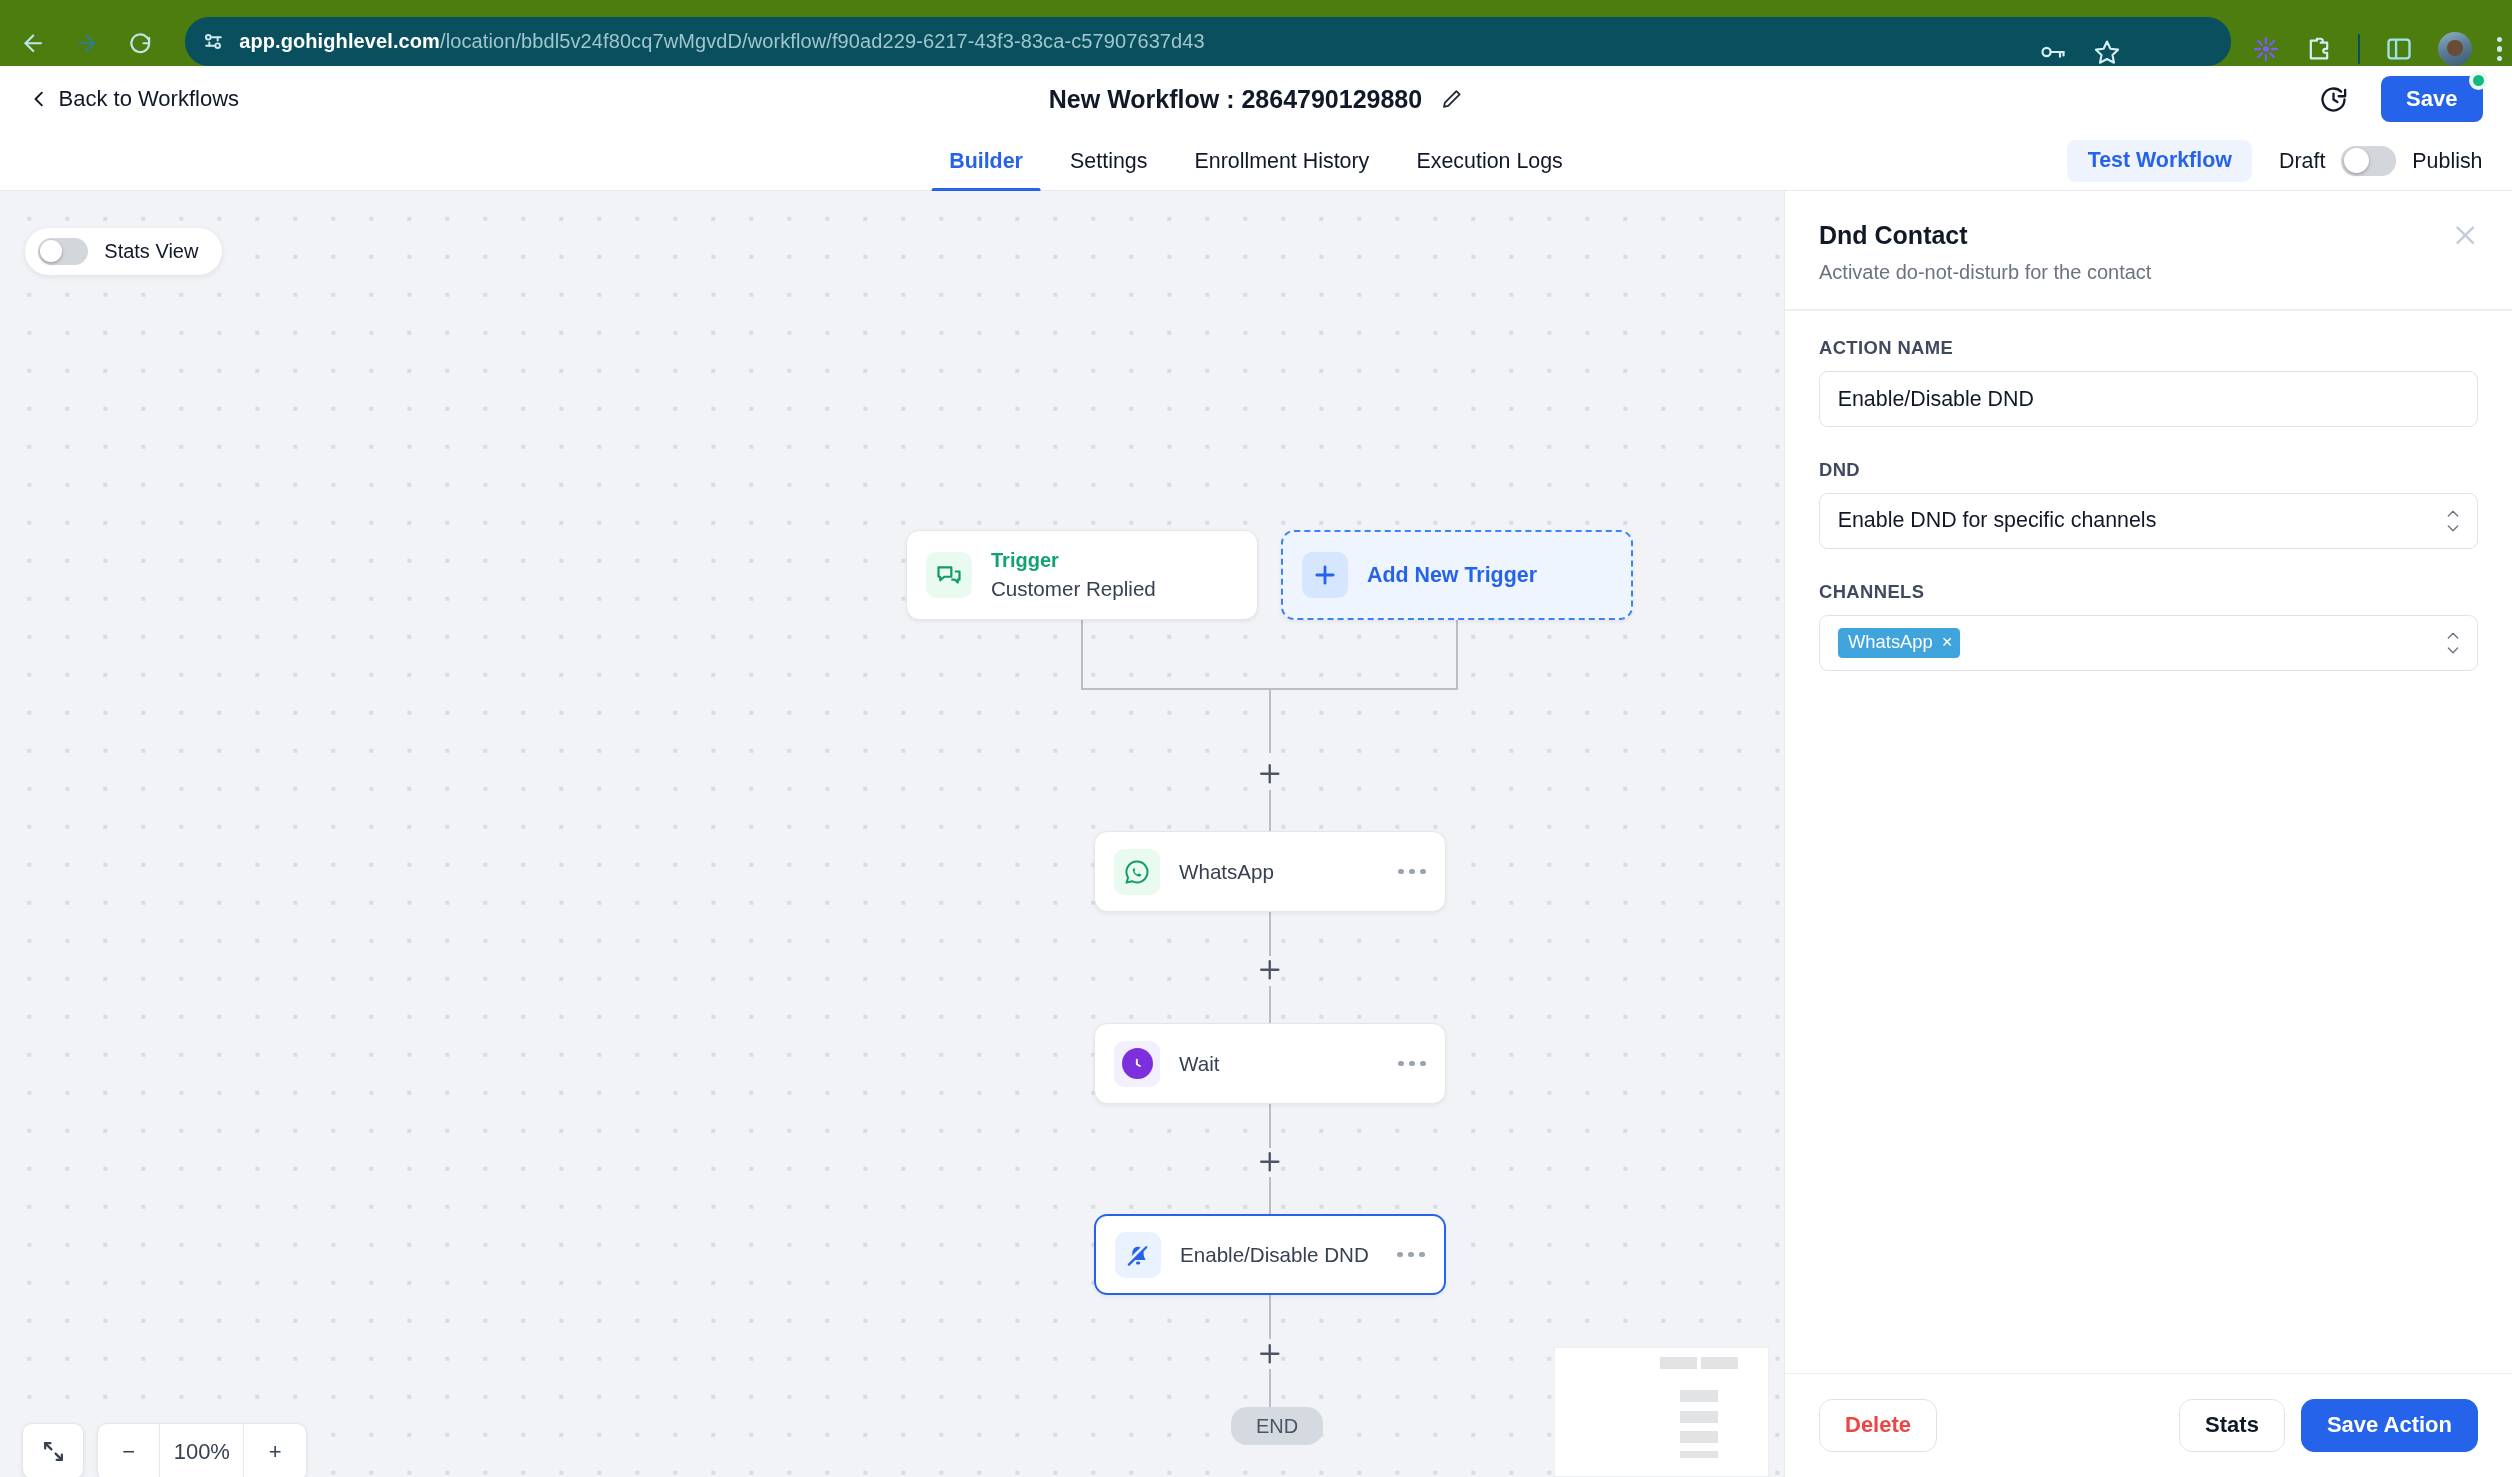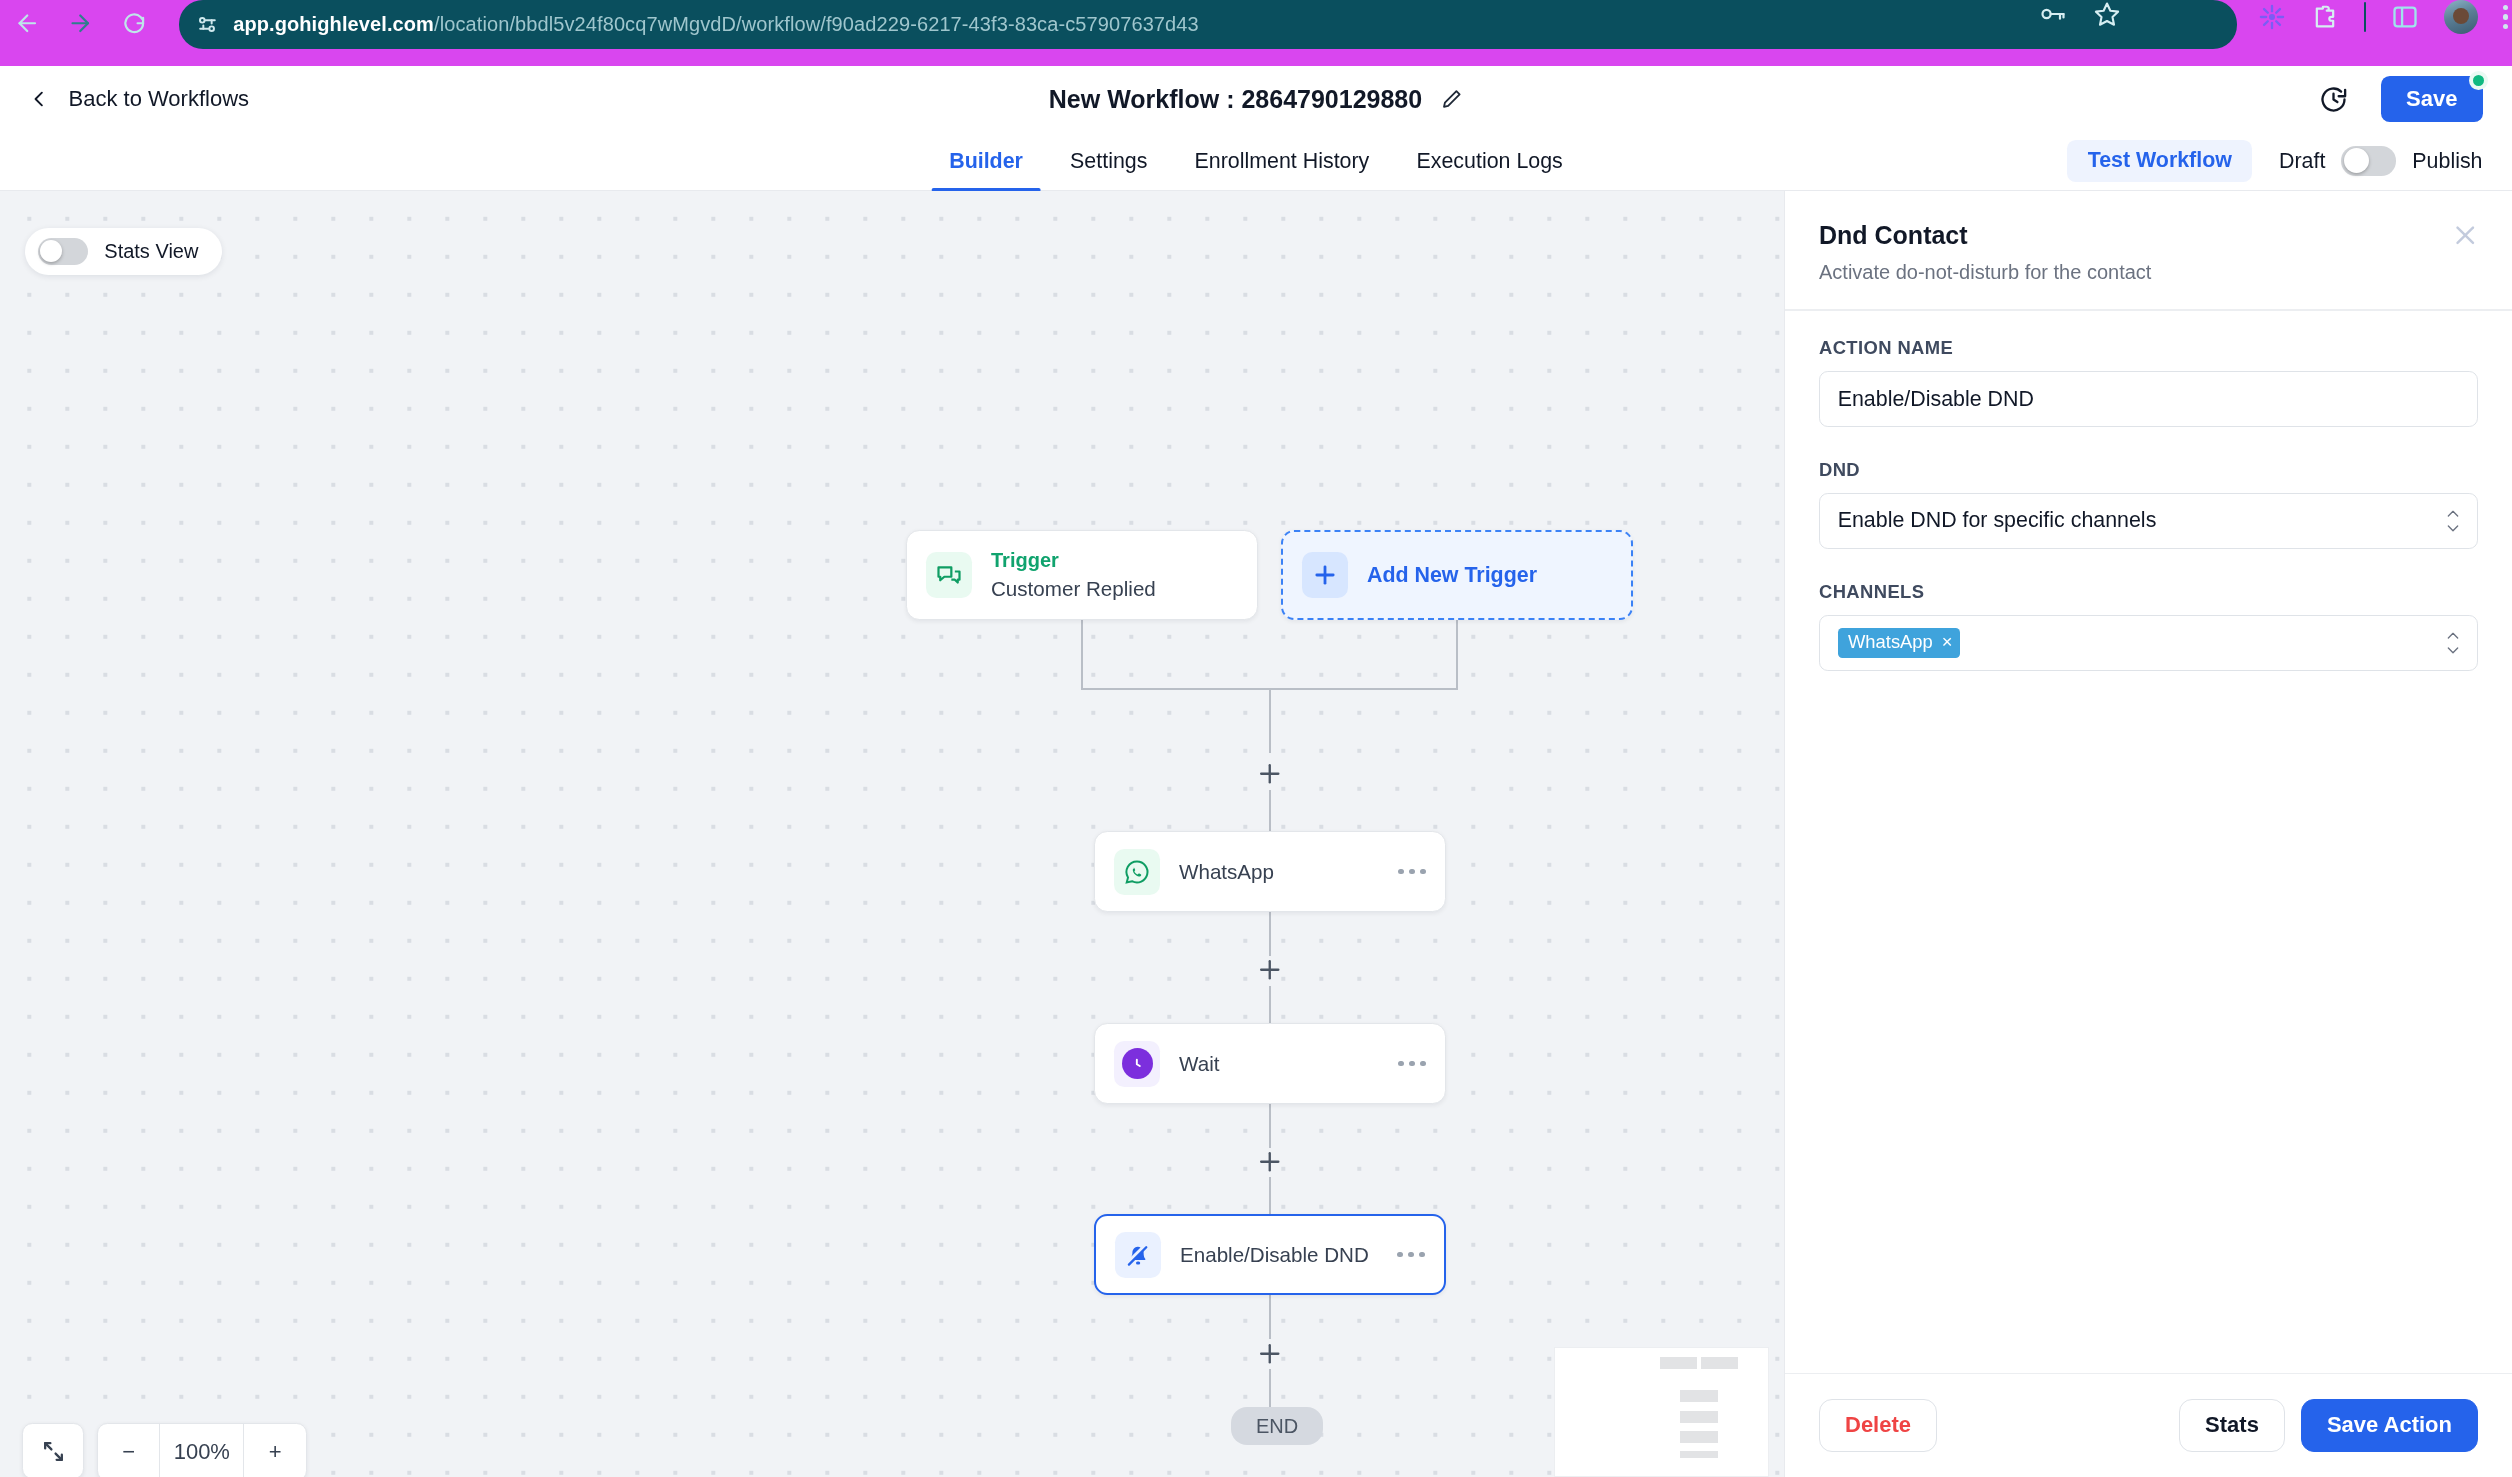--- a/index.html
+++ b/index.html
@@ -6,24 +6,24 @@
   html, body {
     width: 2512px; height: 1477px;
     font-family: "Liberation Sans", sans-serif;
     overflow: hidden;
     background: #ffffff;
   }
 
   
   .browser-chrome {
     height: 66px;
-    background: #d946ef;
+    background: #4d7c0f;
     display: flex;
-    align-items: flex-start;
-    padding: 0 4px;
+    align-items: flex-end;
+    padding: 0 10px;
     gap: 7.4px;
     position: relative;
   }
   .nav-btn {
     width: 46px; height: 46px;
     display: flex; align-items: center; justify-content: center;
     border-radius: 50%;
     color: #bfe6ea;
   }
   .nav-btn.disabled { color: #2f7e8c; }
@@ -78,21 +78,21 @@
 
   
   .app-header {
     height: 66px;
     background: #fff;
     display: flex; align-items: center;
     position: relative;
     padding: 0 29.5px;
   }
   .back-link {
-    display: flex; align-items: center; gap: 20px;
+    display: flex; align-items: center; gap: 10px;
     font-size: 22px; color: #111827; font-weight: 400;
   }
   .back-link svg { width: 19px; height: 22px; }
   .wf-title-wrap {
     position: absolute; left: 50%; transform: translateX(-50%);
     display: flex; align-items: center; gap: 19px;
   }
   .wf-title { font-size: 25px; font-weight: 700; color: #111827; white-space: nowrap; }
   .pencil-icon { width: 22px; height: 22px; color: #1f2937; }
   .header-right {

